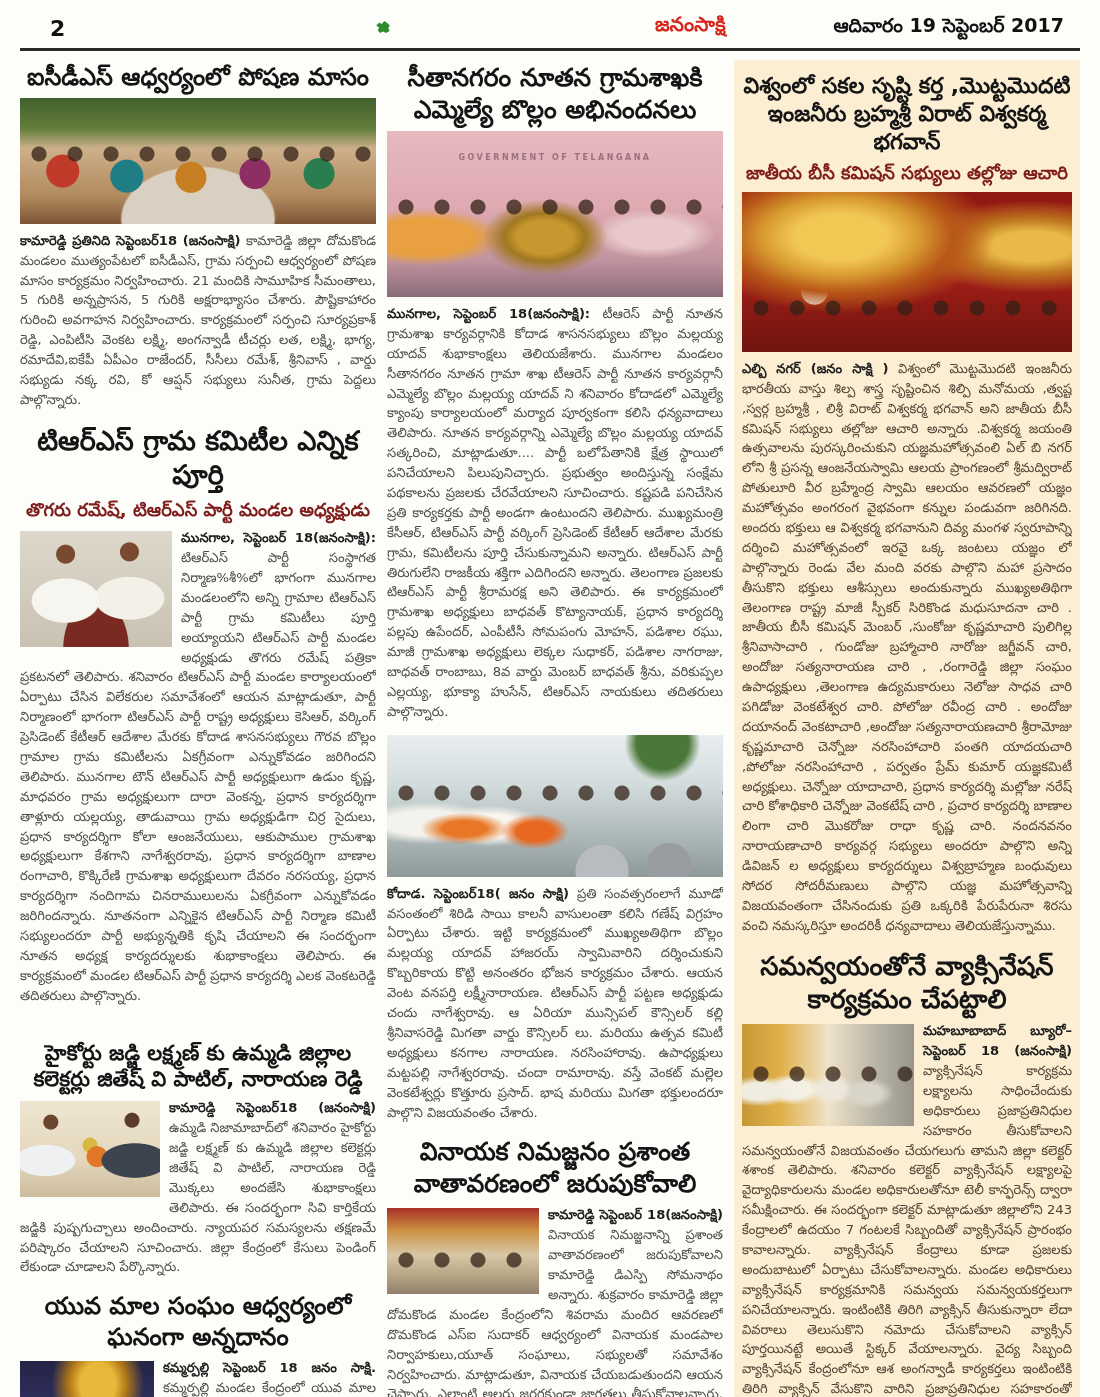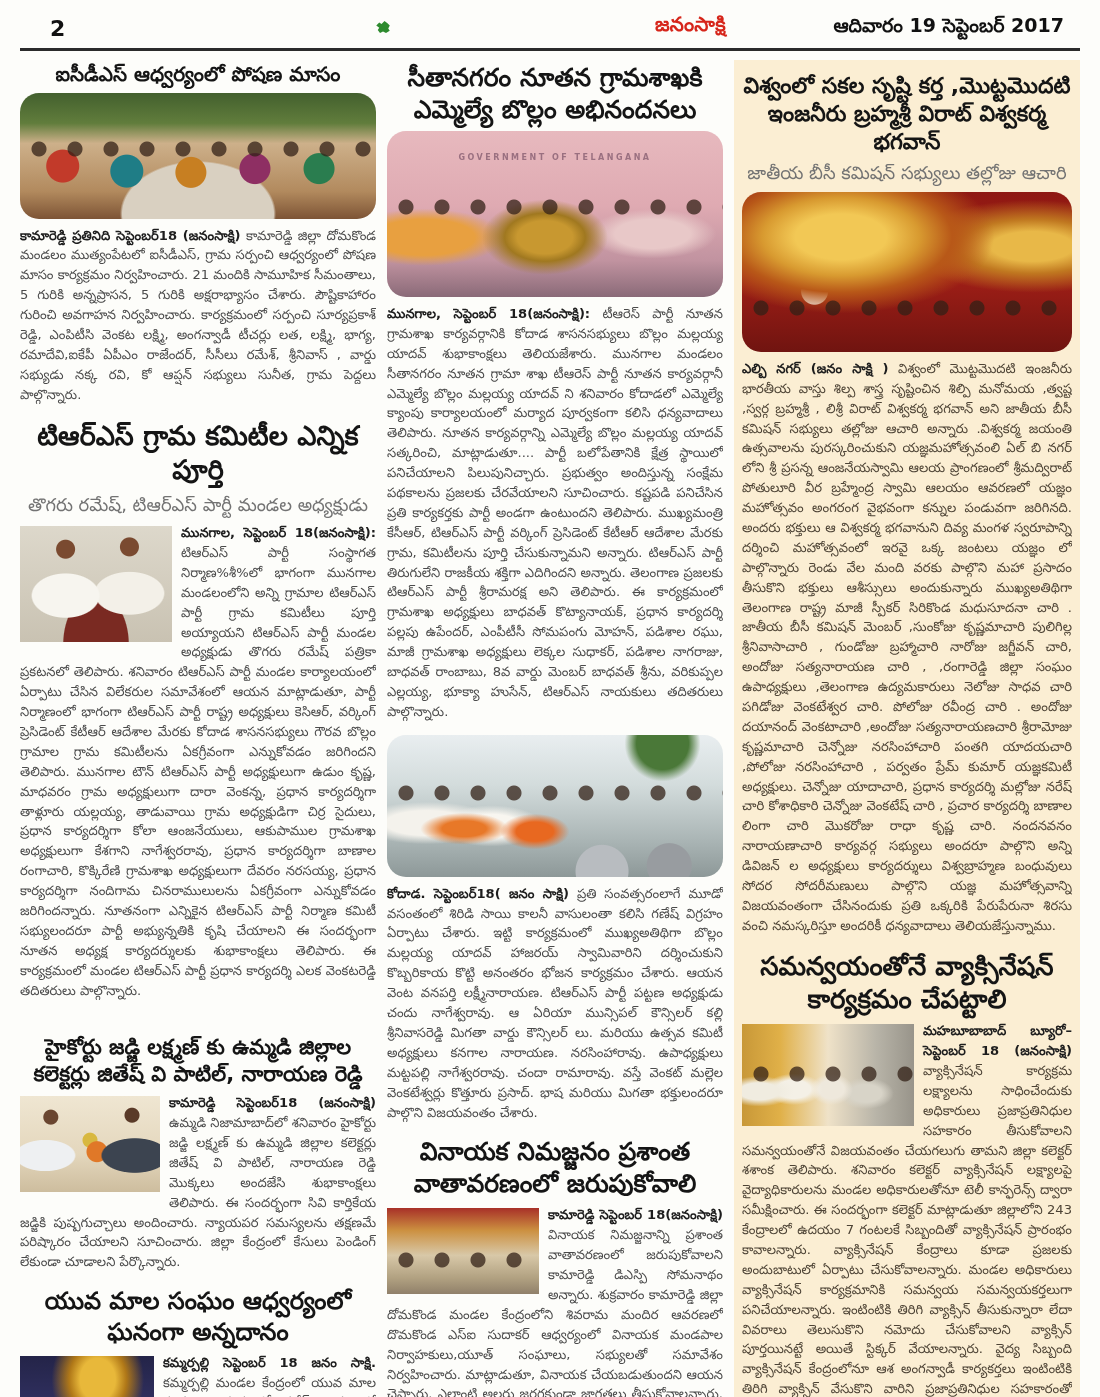--- a/index.html
+++ b/index.html
@@ -22,38 +22,38 @@
 
   
   .columns { display:flex; gap:11px; padding-top:9px; align-items:flex-start; }
   .col { min-width:0; }
   .col1 { width:356px; }
   .col2 { width:336px; }
   .col3 { width:346px; background:#fbeed3; padding:4px 8px 14px 8px; }
 
   article { overflow:hidden; margin:0 0 12px 0; }
   .headline { font-weight:bold; color:#151515; text-align:center; line-height:1.28; margin:2px 0 5px 0; }
-  .hl-a1 { font-size:20px; }
+  .hl-a1 { font-size:24px; }
   .hl-a2 { font-size:27px; }
   .hl-a3 { font-size:21px;margin-top:22px; }
   .hl-a4 { font-size:24px; }
   .hl-b1 { font-size:25px; }
   .hl-b2 { font-size:24px; }
   .hl-b3 { font-size:25px; }
   .hl-c1 { font-size:22px; padding-top:6px; }
   .hl-c2 { font-size:26px; }
-  .subhead { font-weight:normal; color:#737373; text-align:center; font-size:18px; margin:0 0 7px 0; line-height:1.3; }
+  .subhead { font-weight:bold; color:#7f1d1d; text-align:center; font-size:18px; margin:0 0 7px 0; line-height:1.3; }
 
   .body { font-size:13.1px; line-height:1.52; text-align:justify; color:#4a4a4a; margin:0; }
   .col3 .body { color:#4d4335; }
   .dateline { font-weight:bold; color:#1d1d1d; }
 
   
   .photo { position:relative; overflow:hidden; margin:1px 0 7px 0; background-color:#cfc8ba; }
-  .photo.full { width:100%;border-radius:19px; }
+  .photo.full { width:100%; }
   .photo.fl { float:left; margin:3px 9px 4px 0; }
   .photo::after {
     content:""; position:absolute; inset:0; opacity:.85;
     background-image:radial-gradient(circle at 15px 12px, rgba(50,32,22,.88) 7px, transparent 8px);
     background-size:36px 30px; background-repeat:repeat-x;
     background-position:4px var(--hy,30px);
   }
   .photo.no-heads::after { display:none; }
 
   .p1 { height:126px;

